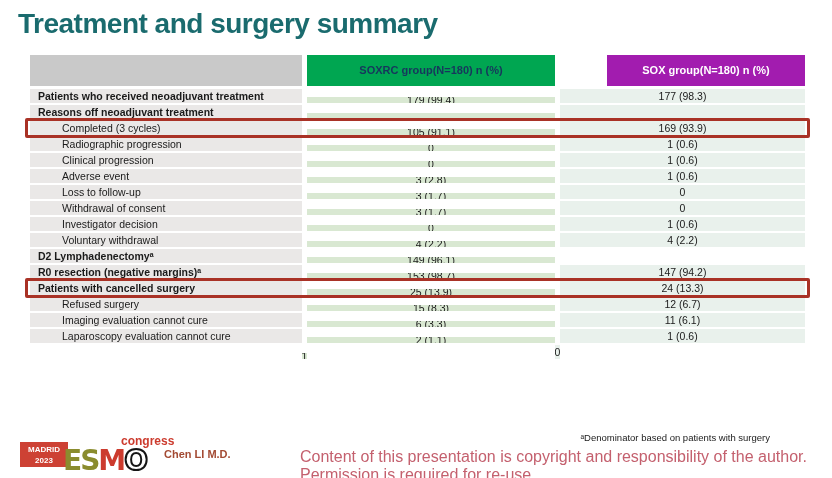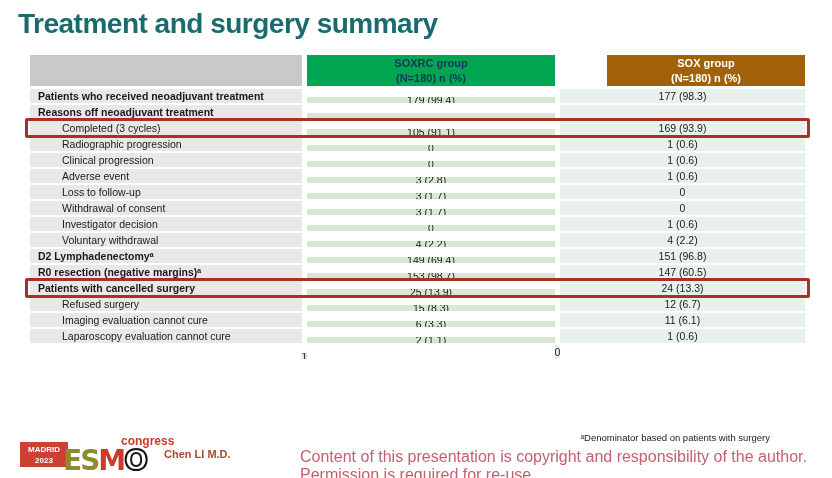--- a/index.html
+++ b/index.html
@@ -23,28 +23,28 @@
   .grid-row {
     display:grid;
     grid-template-columns:272px 5px 248px 5px 245px;
   }
 
   
   .header-row { height:34px; }
   .hcell {
     box-sizing:border-box;
     border-bottom:3px solid #ffffff;
-    display:flex; flex-direction:column;
+    display:flex; flex-direction:row;
     align-items:center; justify-content:center;
     font-size:11px; font-weight:bold; line-height:1.3;
     text-align:center;
   }
   .hcell.label-hdr { background:#c9c9c9; }
   .hcell.soxrc-hdr { background:#00a651; color:#17365d; }
-  .hcell.sox-hdr   { background:#a16207; color:#ffffff;margin-left:47px; }
+  .hcell.sox-hdr   { background:#a21caf; color:#ffffff;margin-left:47px; }
 
   
   .row { height:16px; position:relative; }
   .cell {
     box-sizing:border-box;
     border-bottom:2px solid #ffffff;
     font-size:10.5px;
     display:flex; align-items:center;
     overflow:hidden; white-space:nowrap;
   }
@@ -186,30 +186,29 @@
         <div class="grid-row row indent">
       <div class="cell label">Voluntary withdrawal</div>
       <div></div>
       <div class="cell v1">4 (2.2)</div>
       <div></div>
       <div class="cell v2">4 (2.2)</div>
     </div>
         <div class="grid-row row bold">
       <div class="cell label">D2 Lymphadenectomyᵃ</div>
       <div></div>
-      <div class="cell v1">149 (69.4)</div>
-      <div></div>
-      <div class="cell v2">151 (96.8)</div>
+      <div class="cell v1">149 (96.1)</div>
+      <div></div>
     </div>
         <div class="grid-row row bold">
       <div class="cell label">R0 resection (negative margins)ᵃ</div>
       <div></div>
       <div class="cell v1">153 (98.7)</div>
       <div></div>
-      <div class="cell v2">147 (60.5)</div>
+      <div class="cell v2">147 (94.2)</div>
     </div>
         <div class="grid-row row bold highlight">
       <div class="cell label">Patients with cancelled surgery</div>
       <div></div>
       <div class="cell v1">25 (13.9)</div>
       <div></div>
       <div class="cell v2">24 (13.3)</div>
     </div>
         <div class="grid-row row indent">
       <div class="cell label">Refused surgery</div>

